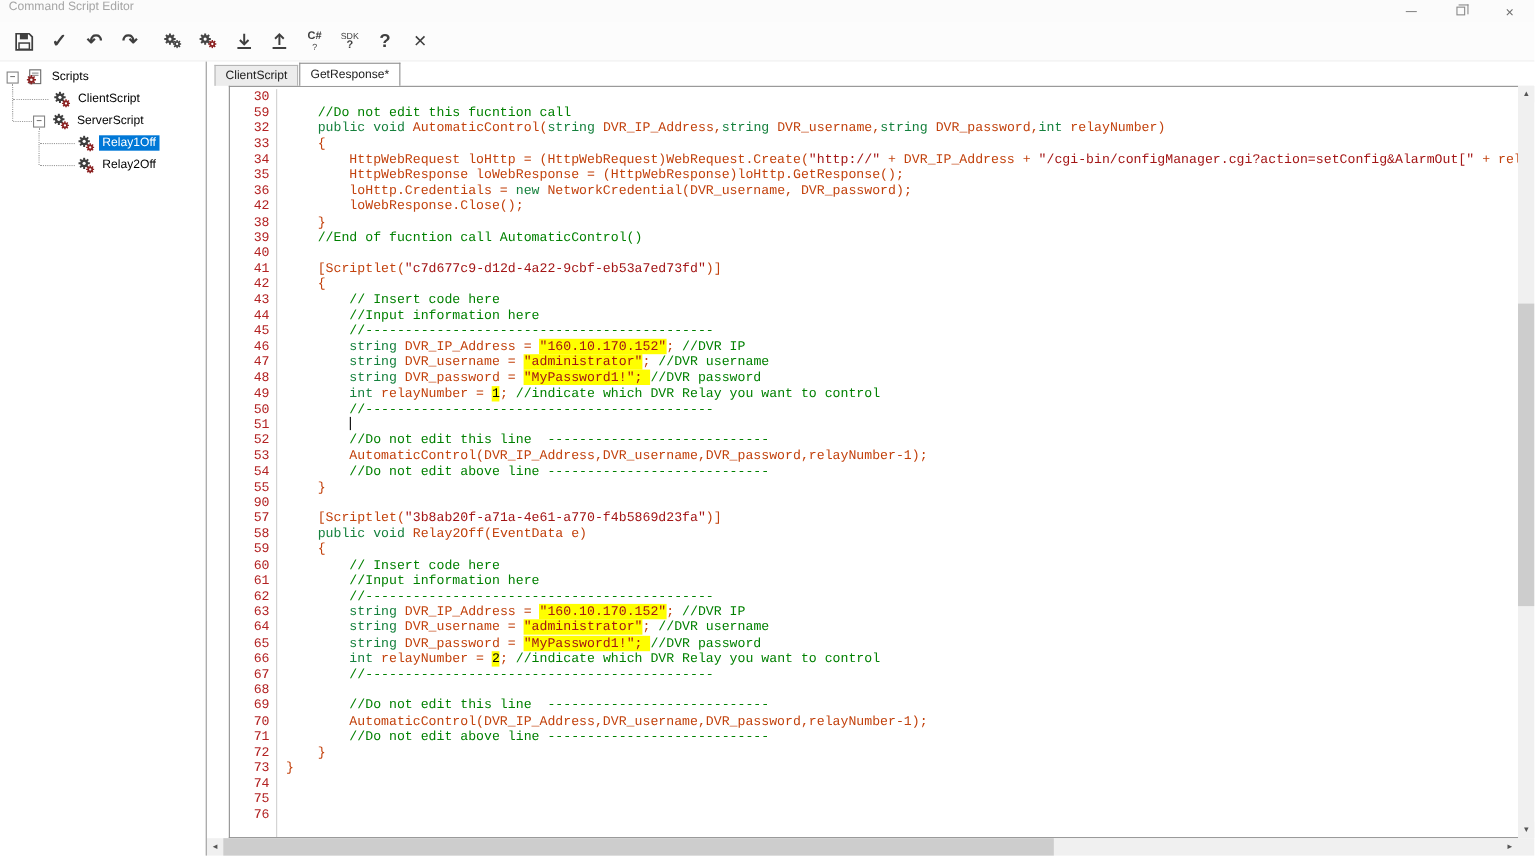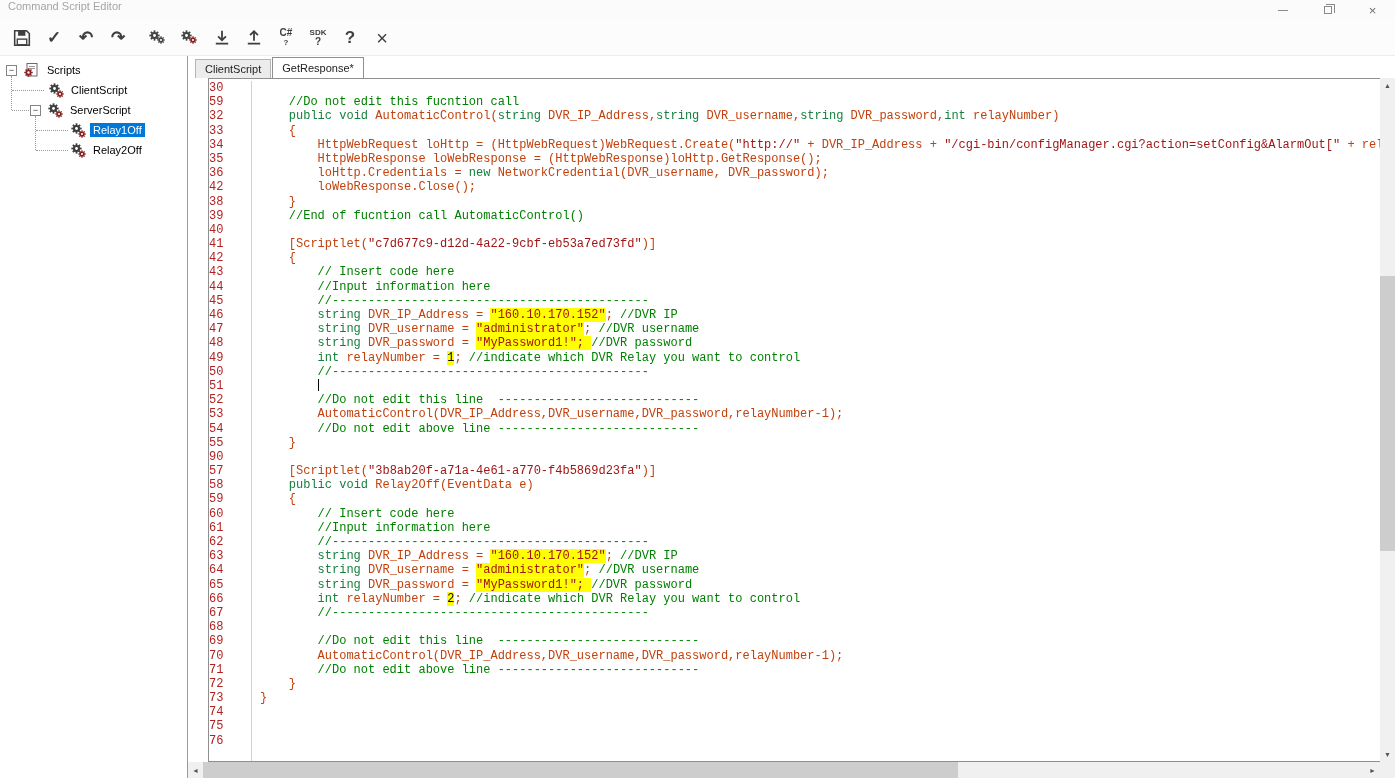--- a/index.html
+++ b/index.html
@@ -19,21 +19,21 @@
 
   
   .toolbar{height:36px;display:flex;align-items:center;padding-left:6px;background:#fcfcfc;border-bottom:1px solid #ececec;flex:none}
   .tbtn{width:32px;height:28px;display:flex;align-items:center;justify-content:center;color:#3f3f3f;flex:none}
   .tbtn.gap{margin-left:8px}
   .ic16{width:18px;height:18px;display:block}
   .glyph17{font-size:17px;font-weight:bold;line-height:1}
   .glyph20{font-size:20px;line-height:1}
   .cshelp{display:flex;flex-direction:column;align-items:center;line-height:1}
   .cshelp .a{font-size:10px;font-weight:bold}
-  .cshelp .b{font-size:8px;font-weight:bold;margin-top:1px}
+  .cshelp .b{font-size:8px;font-weight:normal;margin-top:1px}
 
   
   .main{flex:1;display:flex;min-height:0}
   .tree{width:188px;flex:none;border-right:1px solid #9a9a9a;position:relative;padding-top:4px;background:#fff}
   .trow{height:20px;display:flex;align-items:center;font-size:11px;position:relative;z-index:1;white-space:nowrap}
   .exp{width:11px;height:11px;border:1px solid #848484;background:#fff;display:flex;align-items:center;justify-content:center;font-size:9px;line-height:1;color:#333;flex:none}
   .nodeicon{width:16px;height:16px;flex:none}
   .tlabel{margin-left:4px;padding:1px 3px}
   .tlabel.sel{background:#0078d7;color:#fff}
   .dot-v{position:absolute;border-left:1px dotted #9a9a9a;width:0}
@@ -43,21 +43,21 @@
   .rightpane{flex:1;display:flex;flex-direction:column;background:#fff;min-width:0}
   .tabbar{height:22px;flex:none;display:flex;align-items:flex-end;padding-left:7px}
   .tab{height:19px;padding:0 9px;font-size:11px;display:flex;align-items:center;background:#ececec;border:1px solid #b5b5b5;border-bottom:none;margin-right:1px;color:#222}
   .tab.active{background:#fff;height:21px;border-color:#8f8f8f;position:relative;z-index:2}
 
   .content{flex:1;display:flex;min-height:0}
   .editorwrap{flex:1;padding-left:20px;min-width:0;display:flex}
   .editor{flex:1;display:flex;border:1px solid #8f8f8f;border-right:none;min-width:0;
           font-family:"Liberation Mono",monospace;font-size:12px;line-height:14.2px;
           padding-top:2px;overflow:hidden;background:#fff}
-  .gutter{width:42px;flex:none;text-align:left;padding-right:6px;color:#b22222}
+  .gutter{width:42px;flex:none;text-align:right;padding-right:6px;color:#b22222}
   .codearea{flex:1;min-width:0;padding-left:8px;border-left:1px solid #d0d0d0;overflow:hidden}
   .ln,.cl{height:14.2px;white-space:pre}
   .t-p{color:#c2410c}
   .t-k{color:#15803d}
   .t-c{color:#008000}
   .t-s{color:#a31515}
   .t-hs{color:#a31515;background:#ffff00}
   .t-hn{color:#000;background:#ffff00}
   .t-caret{display:inline-block;width:1px;height:12px;background:#000;vertical-align:-2px}
 

